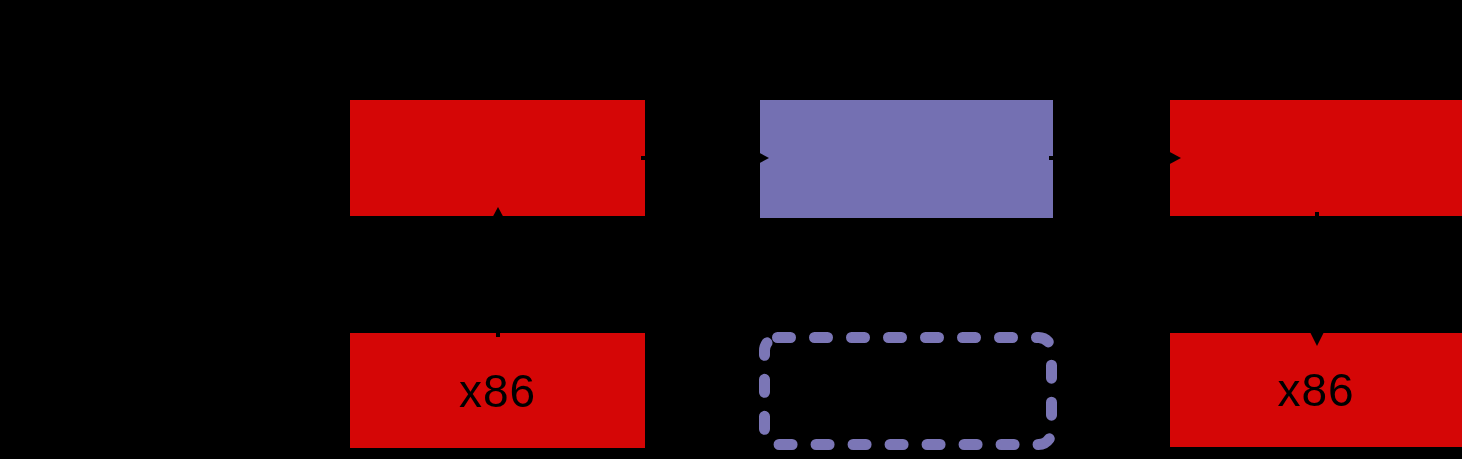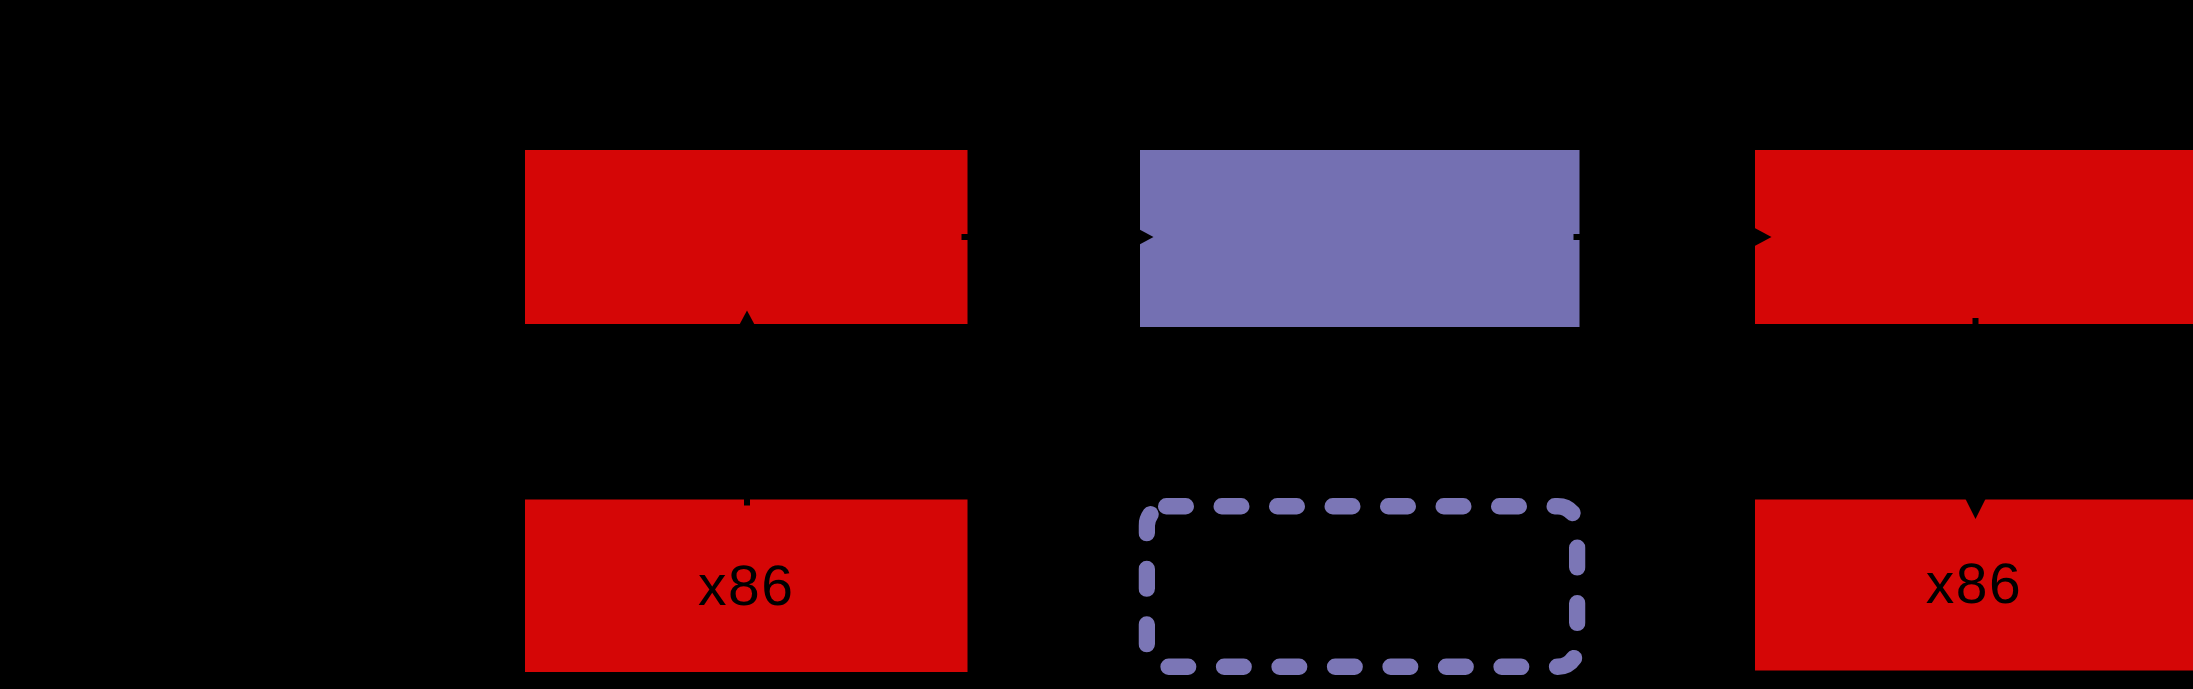--- a/index.html
+++ b/index.html
@@ -18,21 +18,21 @@
   .box {
     position: absolute;
     display: flex;
     align-items: center;
     justify-content: center;
     z-index: 1;
     box-sizing: border-box;
   }
   .box .label {
     color: #000000;
-    font-size: 38px;
+    font-size: 46px;
     line-height: 1;
     letter-spacing: 1px;
     user-select: none;
   }
   .box.outline {
     background: transparent;
   }
   .box.outline svg {
     position: absolute;
     inset: 0;

